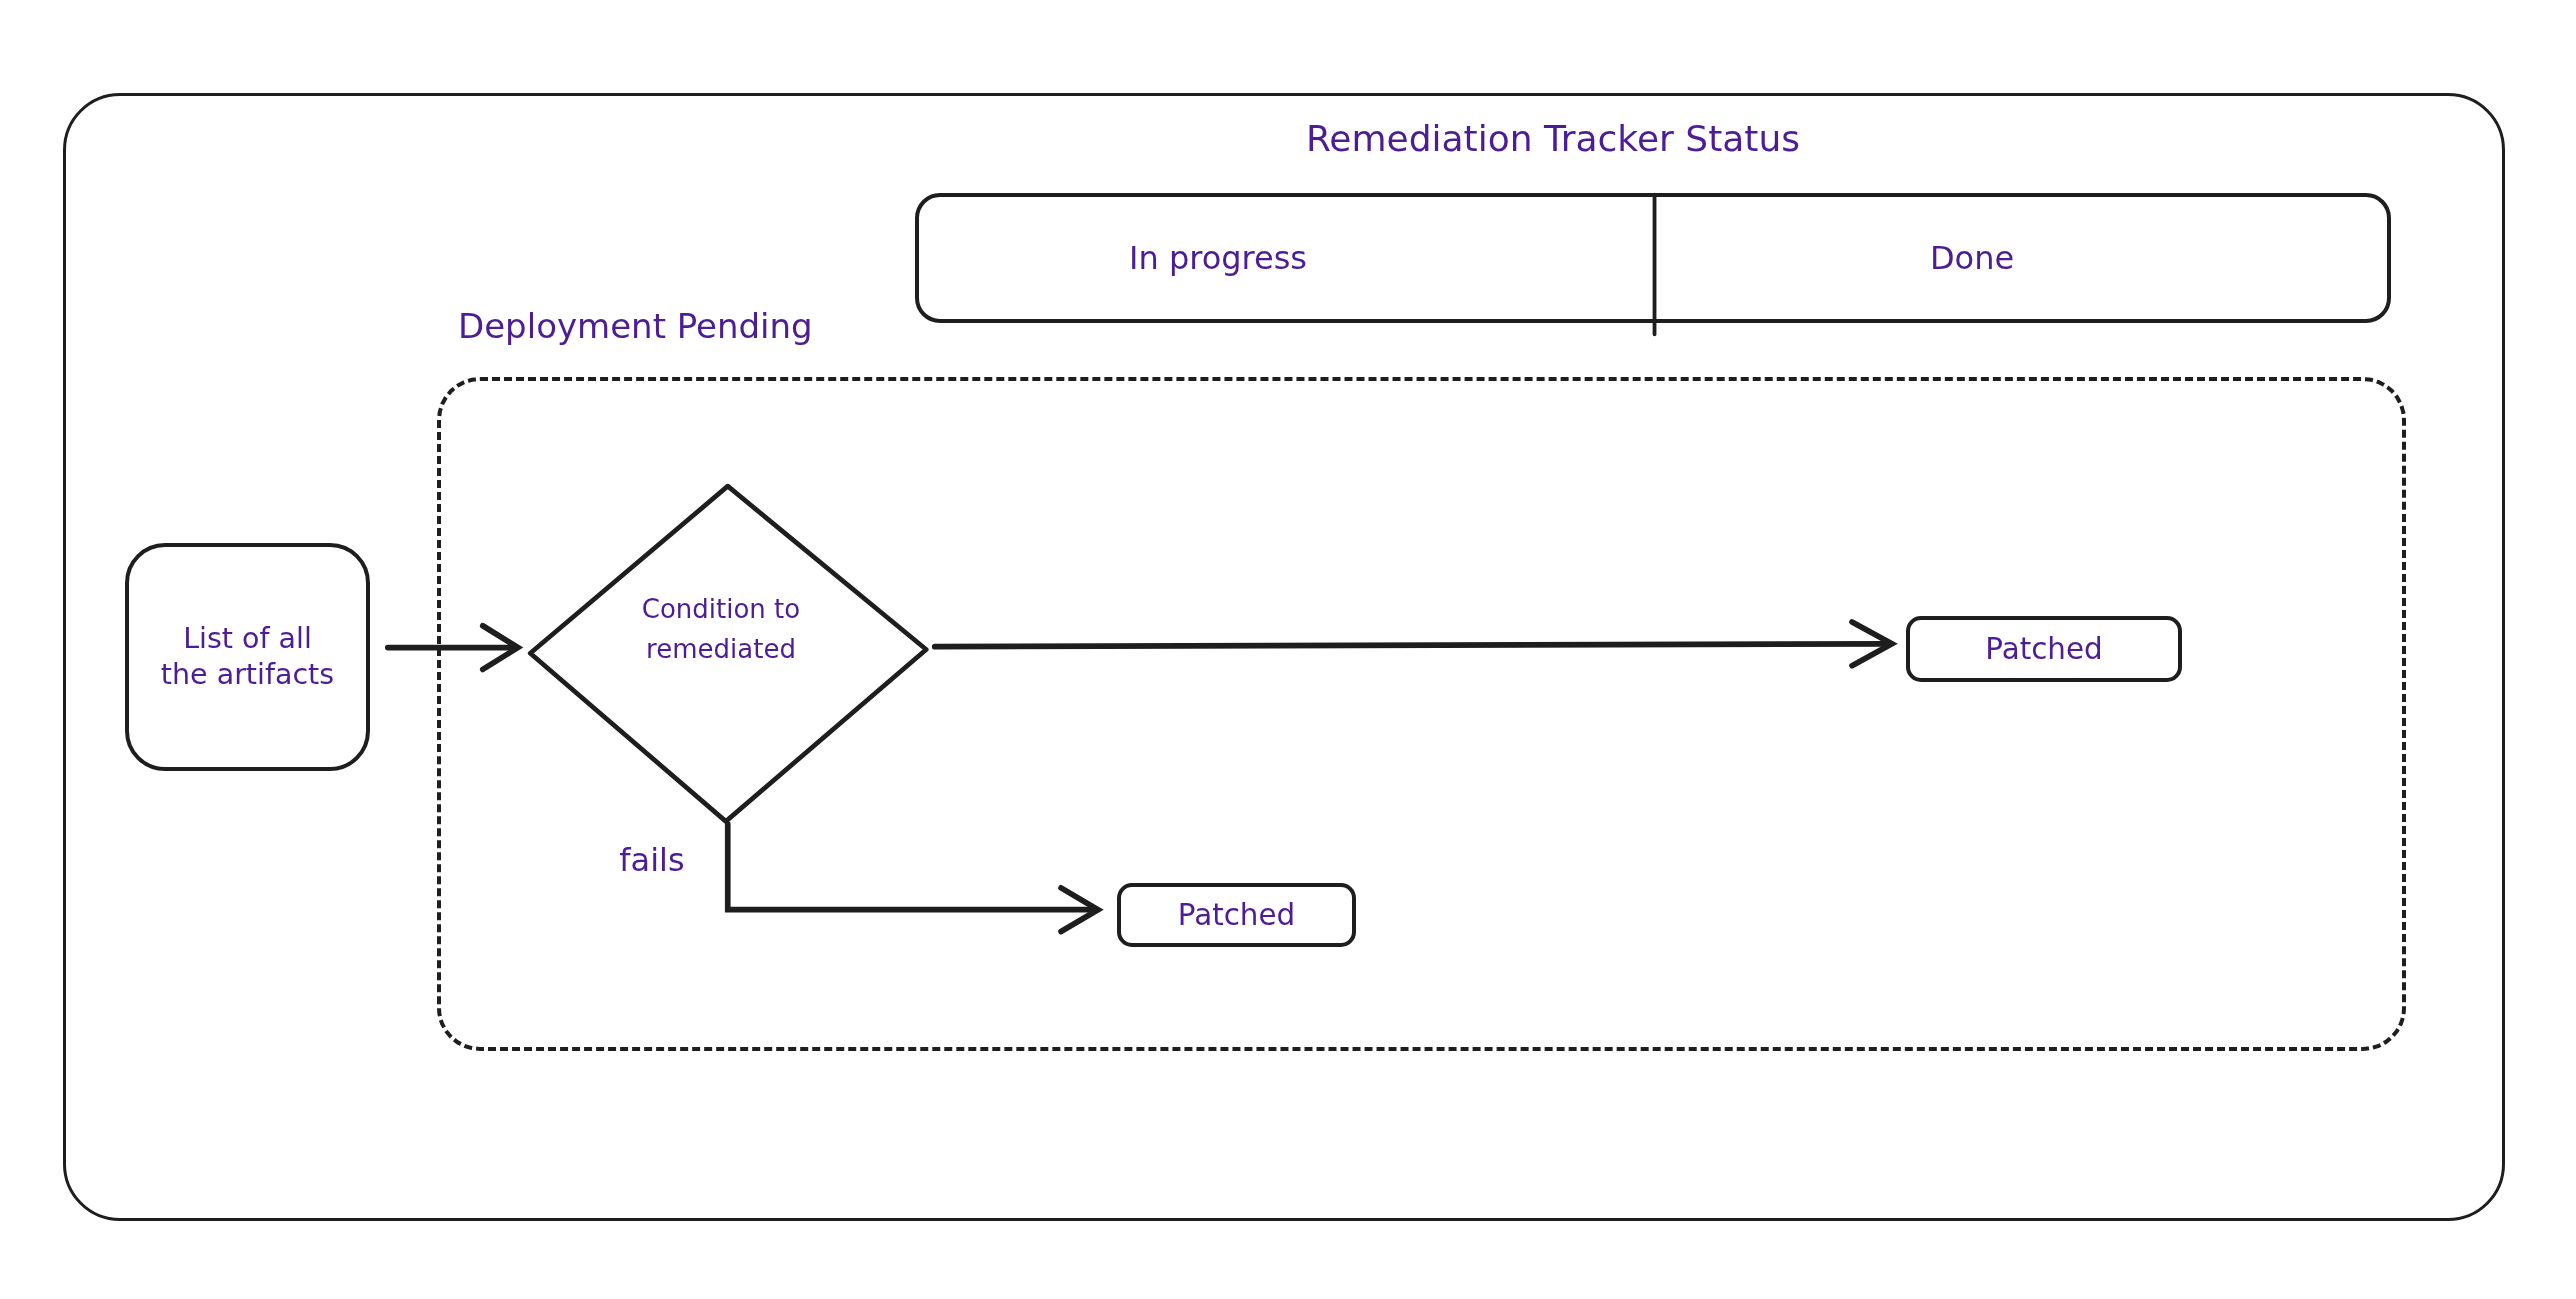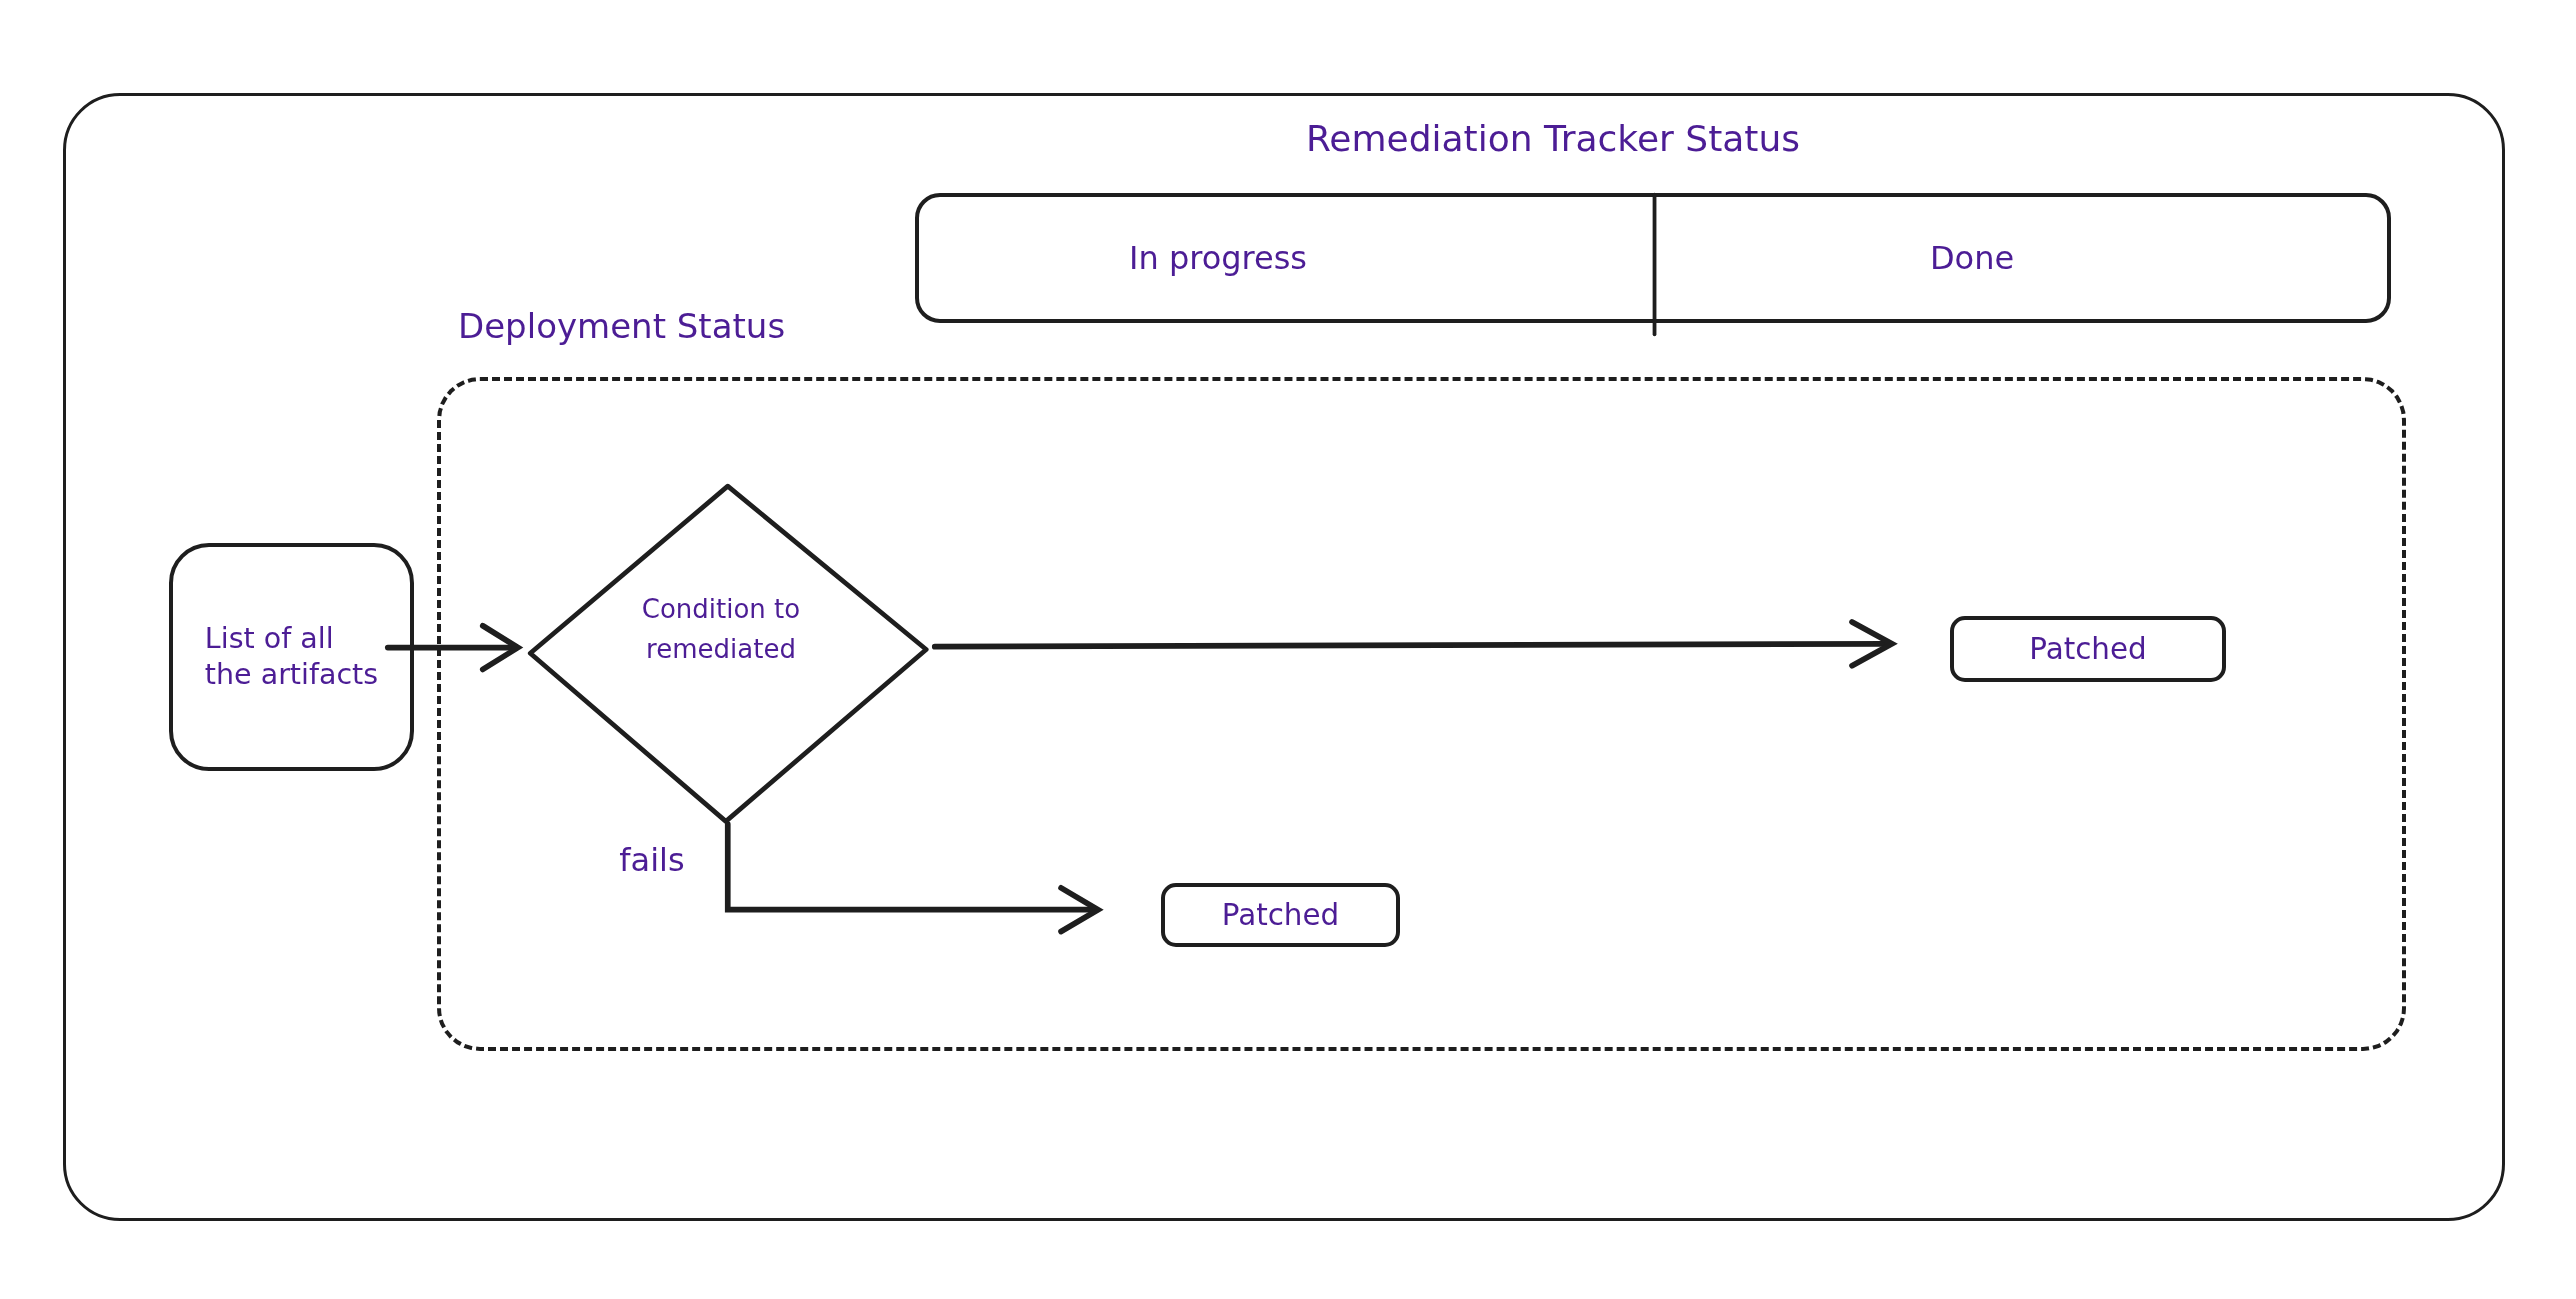--- a/index.html
+++ b/index.html
@@ -42,21 +42,21 @@
     border-radius: 43px;
     box-sizing: border-box;
   }
   .node-box {
     border: 4.7px solid #1e1e1e;
     box-sizing: border-box;
     background: #ffffff;
     display: flex;
     align-items: center;
     justify-content: center;
-    margin-left: 44px;
+    text-align: center;
   }
   .artifacts-node {
     left: 125px; top: 543px;
     width: 245px; height: 228px;
     border-radius: 40px;
     font-size: 28.5px;
     line-height: 36px;
   }
   .patched-node {
     left: 1906px; top: 616px;
@@ -121,21 +121,21 @@
 
   <div class="abs outer-frame"></div>
 
   <div class="abs tracker-title txt-center">Remediation Tracker Status</div>
 
   <div class="abs tracker-box"></div>
   <div class="abs cell-label inprogress txt-center">In progress</div>
   <div class="abs cell-label done txt-center">Done</div>
 
   <div class="abs dashed-region"></div>
-  <div class="abs deployment-label">Deployment Status</div>
+  <div class="abs deployment-label">Deployment Pending</div>
 
   <div class="abs node-box artifacts-node">
     <div>
       <div>List of all</div>
       <div>the artifacts</div>
     </div>
   </div>
 
   <svg class="abs stroke-layer" viewBox="0 0 2712 1368">
 

